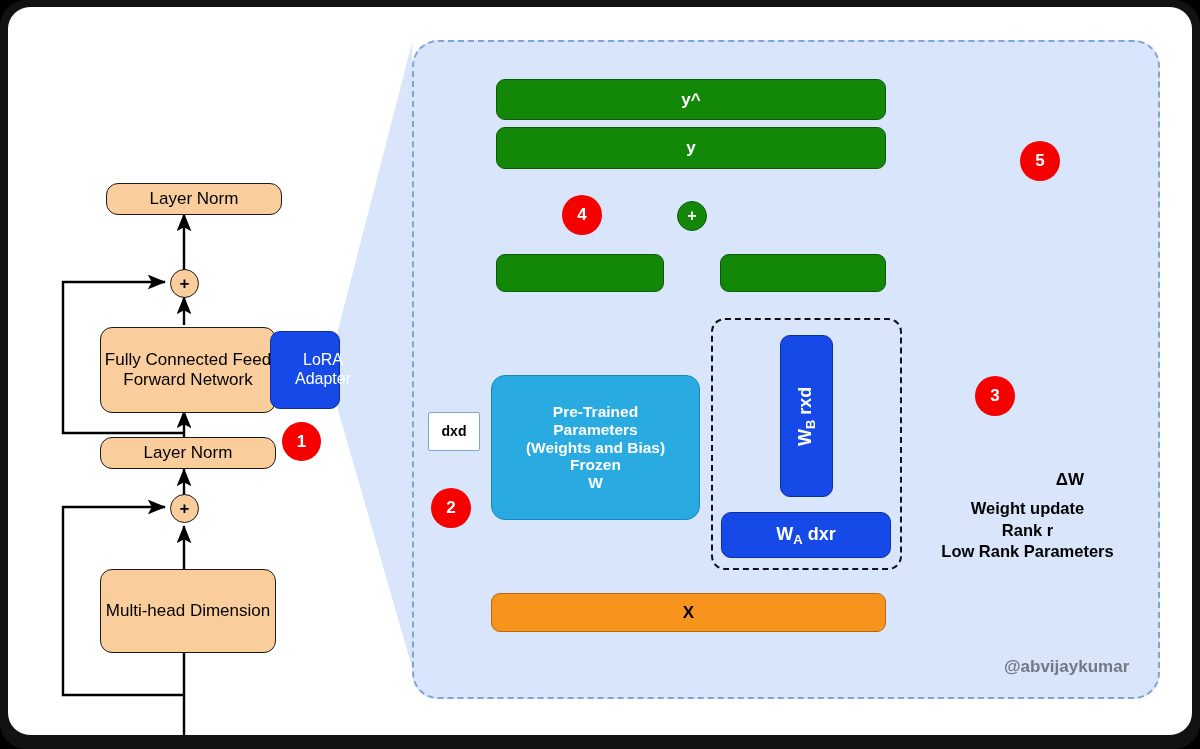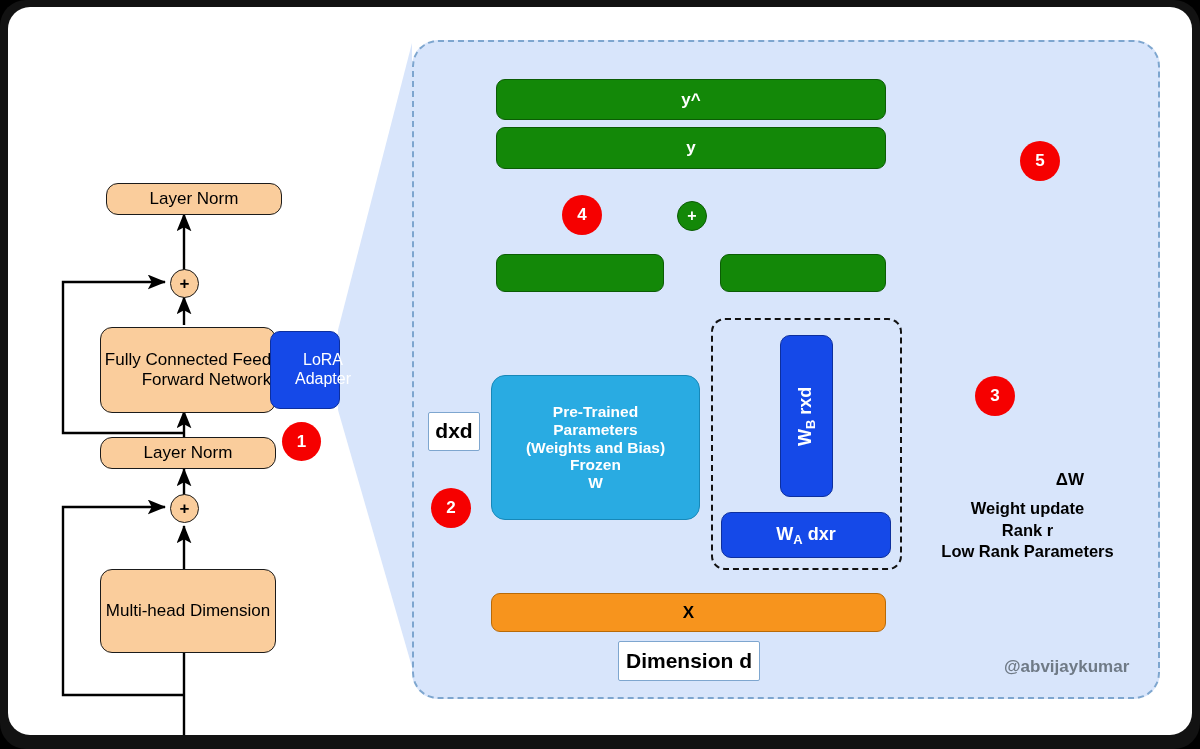--- a/index.html
+++ b/index.html
@@ -43,21 +43,20 @@
     line-height: 1.16;
     white-space: pre-line;
   }
   
   .tf-box {
     background: #FACD9C;
     border: 1.4px solid #1b1b1b;
     border-radius: 12px;
     color: #000000;
     font-size: 17px;
-    text-align: right;
   }
   .plus-circle {
     background: #FACD9C;
     border: 1.6px solid #1b1b1b;
     border-radius: 50%;
     color: #000;
     font-size: 17px;
     font-weight: 700;
   }
   .lora-box {
@@ -138,21 +137,21 @@
     color: #000000;
     font-size: 17px;
     font-weight: 700;
     z-index: 4;
   }
   .label-box {
     background: #ffffff;
     border: 1.3px solid #7EA6CF;
     border-radius: 2px;
     color: #000000;
-    font-size: 21px;
+    font-size: 14px;
     font-weight: 700;
     z-index: 4;
   }
   .dashed-group {
     position: absolute;
     border: 2.4px dashed #111111;
     border-radius: 14px;
     background: transparent;
     z-index: 3;
   }
@@ -349,23 +348,20 @@
       </div>
 
       <div class="node blue-box" style="left:713px; top:505px; width:170px; height:46px;">
         <span>W<sub>A</sub> dxr</span>
       </div>
 
       <div class="node orange-box" style="left:483px; top:586px; width:395px; height:39px;">
         <span>X</span>
       </div>
 
-      <div class="node label-box" style="left:610px; top:634px; width:142px; height:40px;">
-        <span>Dimension d</span>
-      </div>
 
       <div class="watermark" style="left:996px; top:650px;">
         <span>@abvijaykumar</span>
       </div>
 
     </div>
   </div>
 </div>
 
 </body></html>

